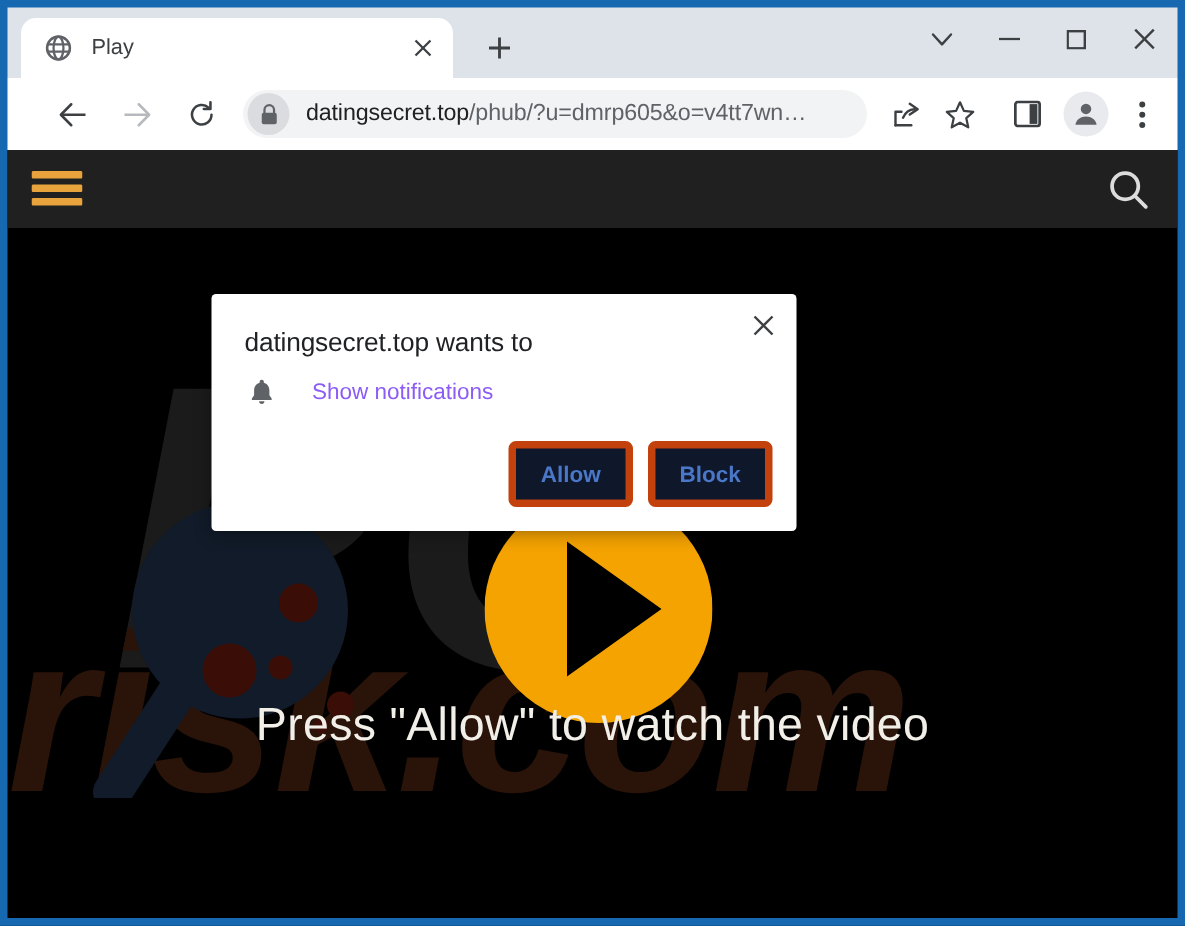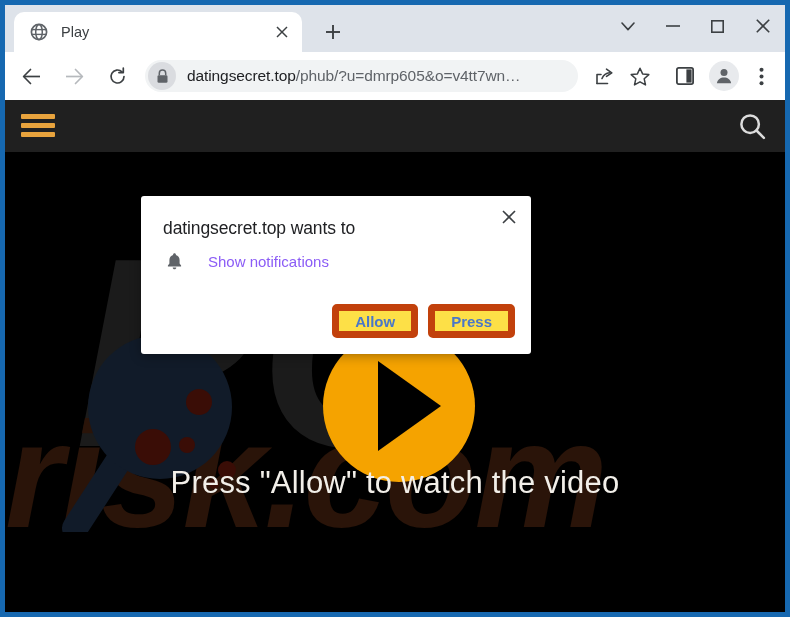--- a/index.html
+++ b/index.html
@@ -53,21 +53,21 @@
   }
   .winbtn {
     width: 45px; height: 42px;
     display: flex; align-items: center; justify-content: center;
   }
   
   #toolbar {
     position: absolute; left: 5px; top: 52px;
     width: 780px; height: 48px;
     background: #ffffff;
-    display: flex; align-items: center;
+    display: flex; align-items: center; padding-left: 17px;
   }
   .navbtn {
     width: 34px; height: 34px; margin-left: 9px;
     display: flex; align-items: center; justify-content: center;
     border-radius: 50%;
   }
   #omnibox {
     margin-left: 11px;
     height: 32px; flex: 1;
     background: #f1f3f4;
@@ -180,24 +180,24 @@
   #bell-wrap { width: 22px; display: flex; justify-content: center; }
   #bubble-perm {
     font-size: 15px; color: #8b5cf6;
     margin-left: 23px;
   }
   #bubble-actions {
     position: absolute; right: 16px; bottom: 16px;
     display: flex; gap: 10px;
   }
   .pbtn {
-    min-width: 83px; height: 34px;
+    min-width: 83px; height: 44px;
     border-radius: 5px;
-    background: #fde047;
-    border: 7px solid #c2410c;
+    background: #0f172a;
+    border: 5px solid #c2410c;
     color: #4a77c8;
     font-size: 15px; font-weight: 700;
     font-family: "Liberation Sans", sans-serif;
     display: flex; align-items: center; justify-content: center;
     padding: 0 16px;
   }
 </style>
 </head>
 <body>
 
@@ -251,21 +251,21 @@
         <span id="bell-wrap">
           <svg width="17" height="19" viewBox="0 0 17 19">
             <path d="M8.5 1.2c-0.8 0-1.4 0.6-1.4 1.4v0.5C4.9 3.7 3.4 5.7 3.4 8.1v3.4L1.9 13.6v1h13.2v-1l-1.5-2.1V8.1c0-2.4-1.5-4.4-3.7-5v-0.5c0-0.8-0.6-1.4-1.4-1.4z" fill="#5f6368"></path>
             <path d="M6.7 15.5c0 1 0.8 1.8 1.8 1.8s1.8-0.8 1.8-1.8z" fill="#5f6368"></path>
           </svg>
         </span>
         <span id="bubble-perm">Show notifications</span>
       </div>
       <div id="bubble-actions">
         <div class="pbtn">Allow</div>
-        <div class="pbtn">Press</div>
+        <div class="pbtn">Block</div>
       </div>
     </div>
   </div>
 
   <div id="tabstrip">
     <div id="tab">
       <svg id="favicon" viewBox="0 0 18 18">
         <circle cx="9" cy="9" r="7.6" fill="none" stroke="#5f6368" stroke-width="1.7"></circle>
         <ellipse cx="9" cy="9" rx="3.3" ry="7.6" fill="none" stroke="#5f6368" stroke-width="1.5"></ellipse>
         <line x1="1.6" y1="6.6" x2="16.4" y2="6.6" stroke="#5f6368" stroke-width="1.4"></line>

